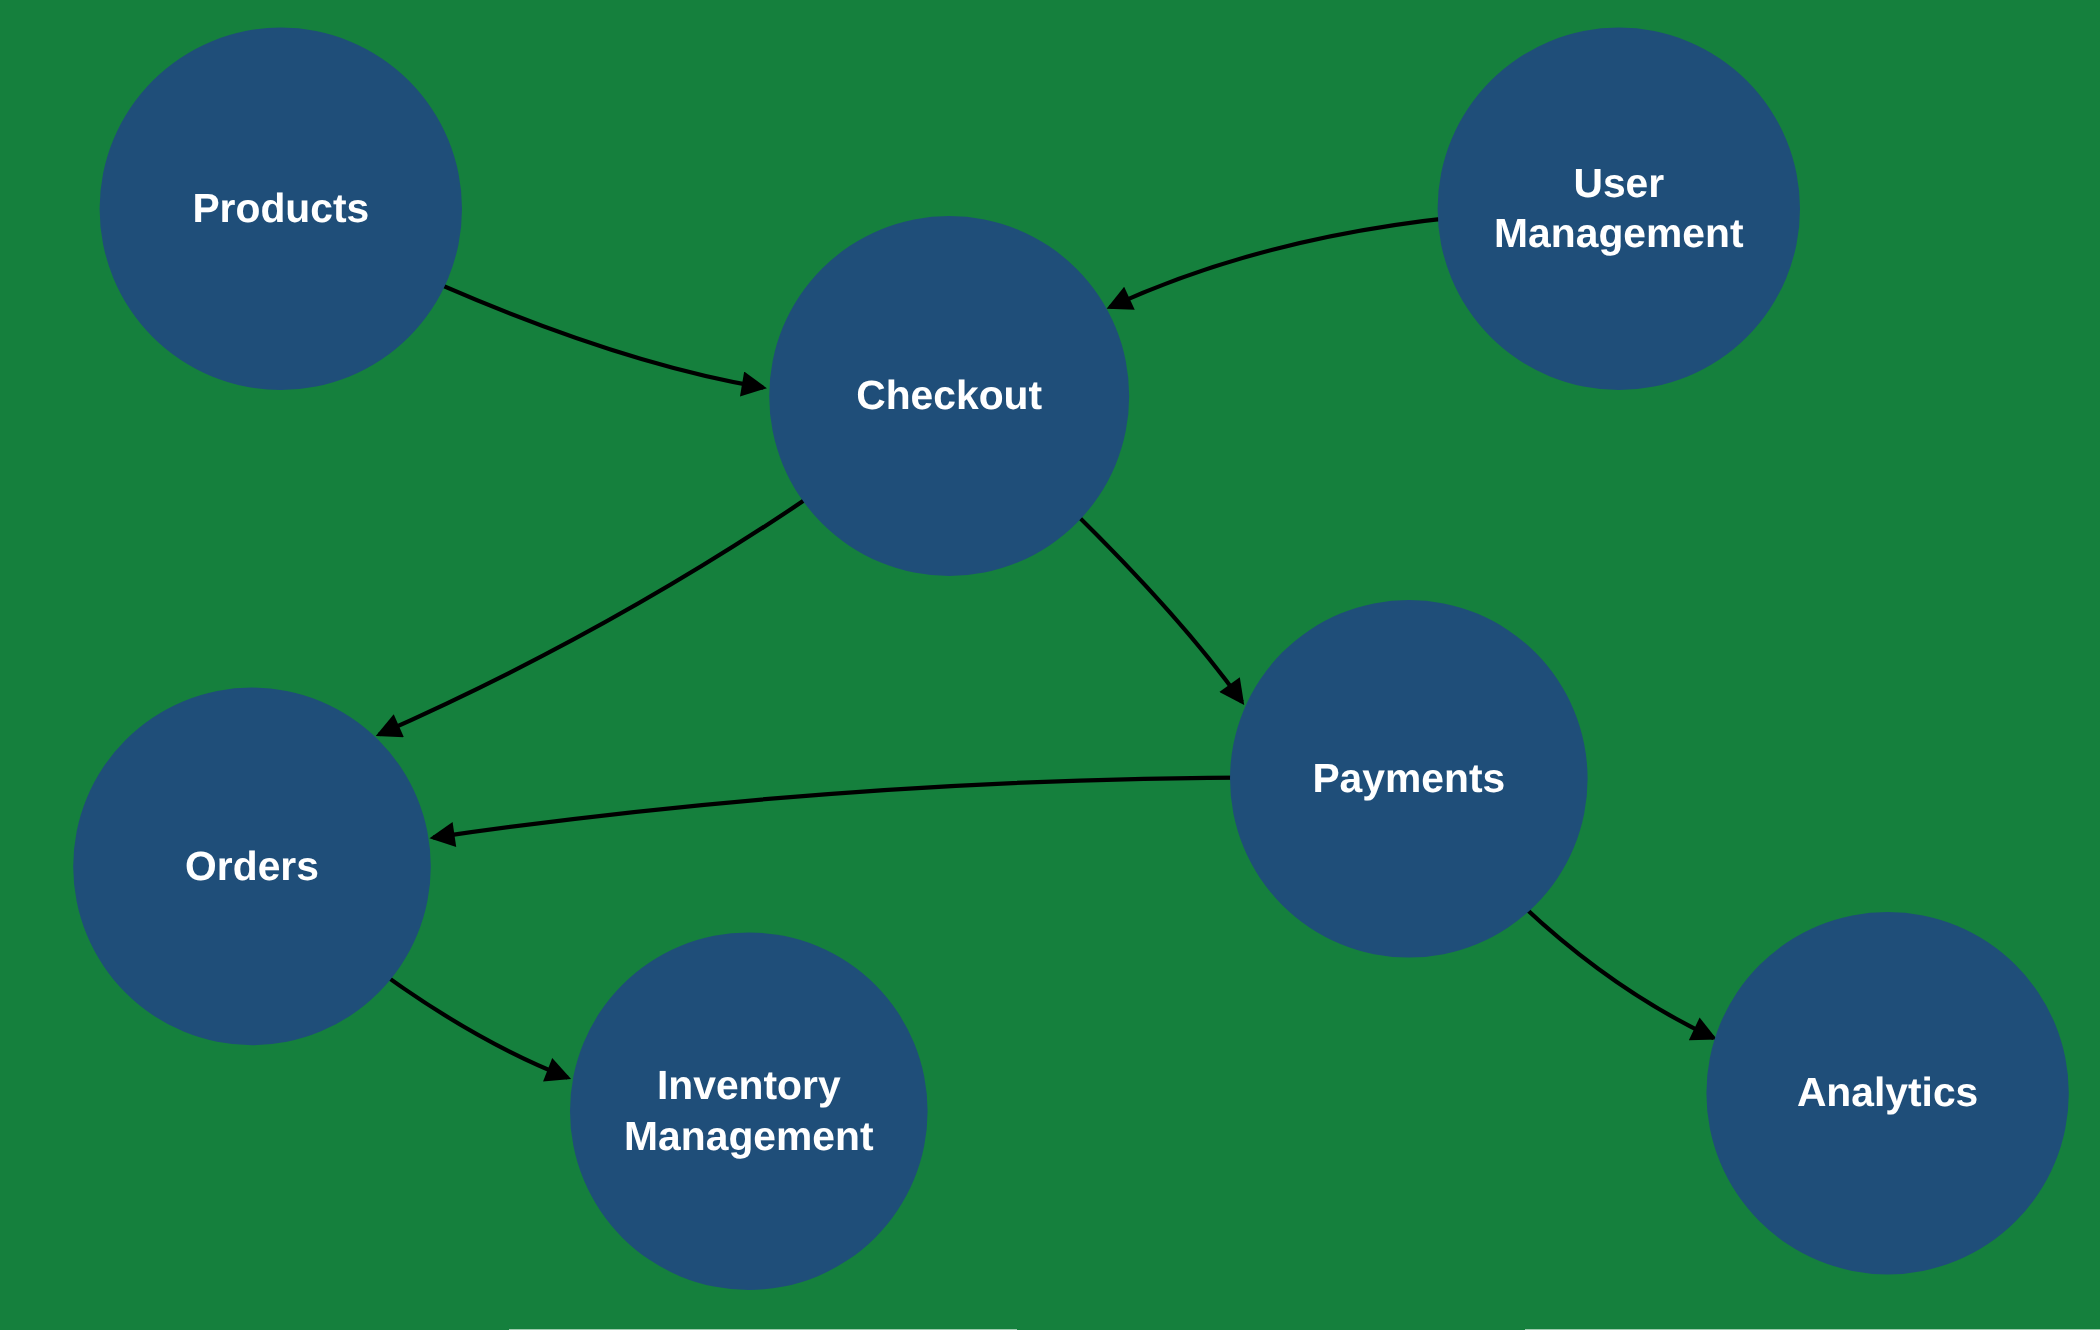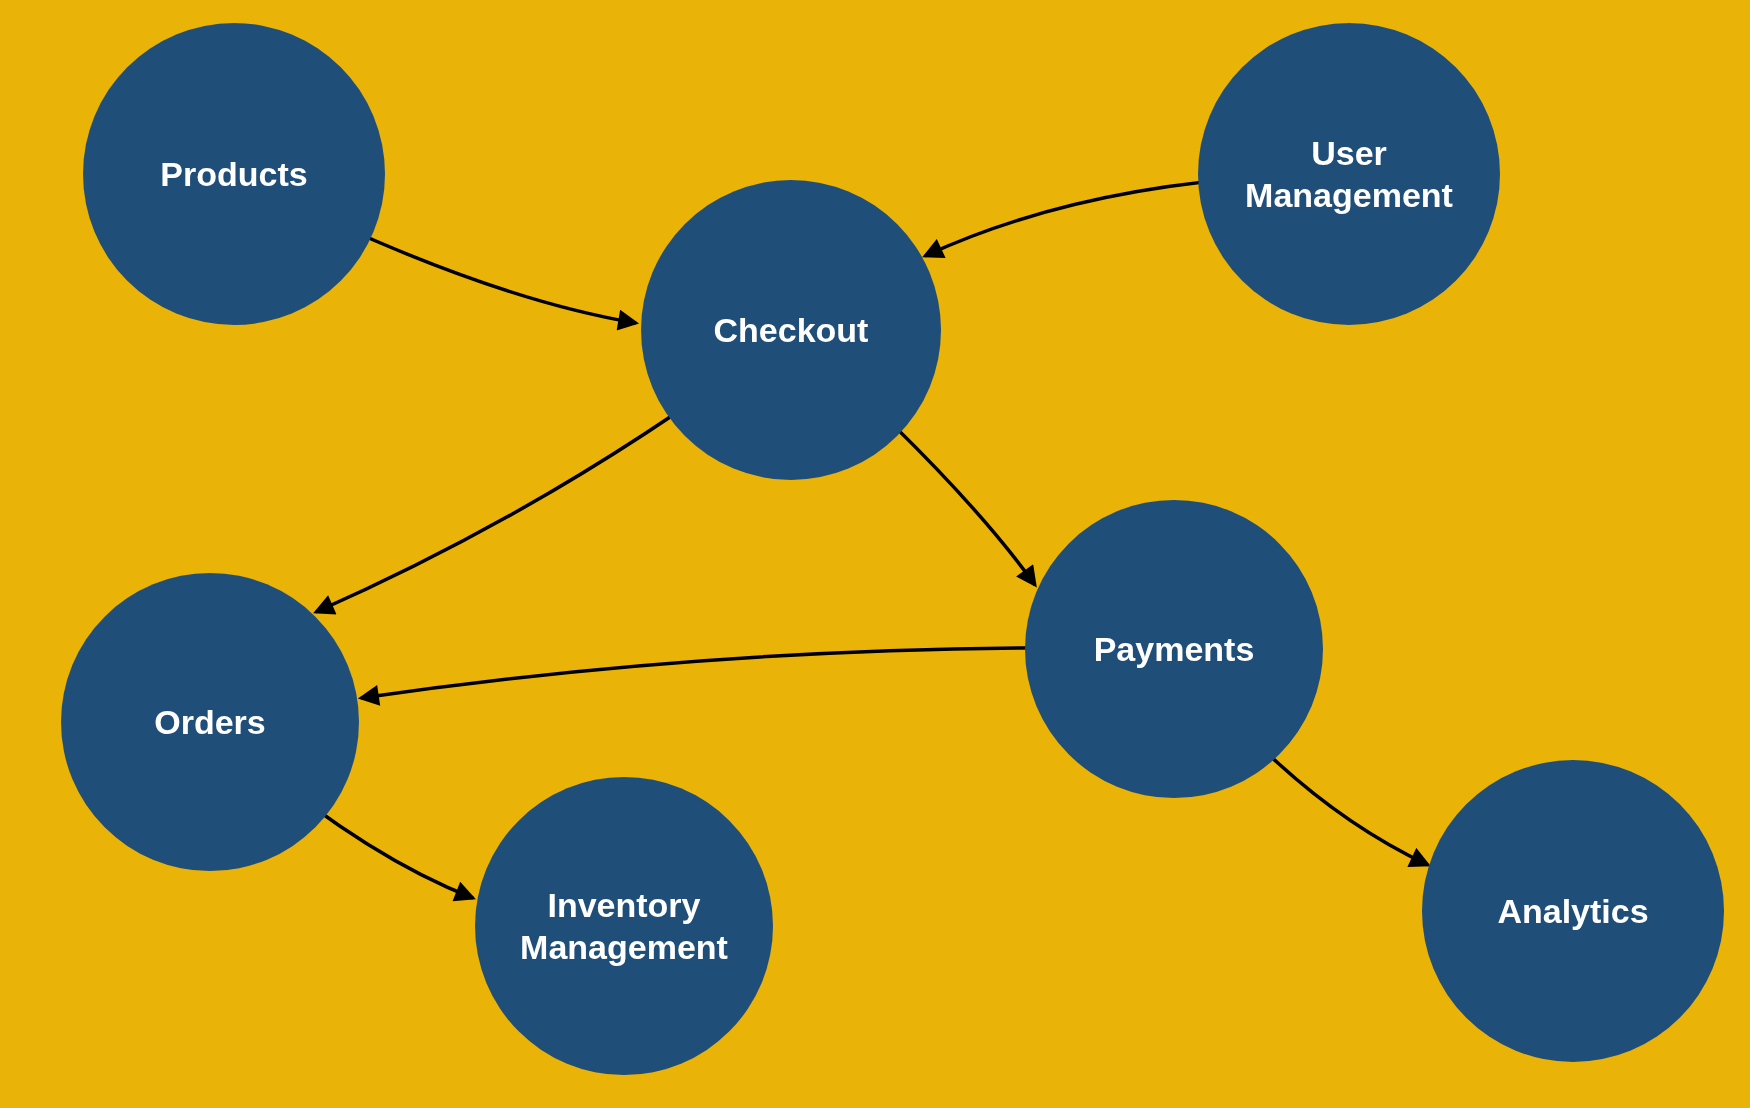--- a/index.html
+++ b/index.html
@@ -8,21 +8,21 @@
     background: #ffffff;
     width: 1750px;
     height: 1108px;
     overflow: hidden;
     font-family: "Liberation Sans", sans-serif;
   }
   #diagram-root {
     position: relative;
     width: 1750px;
     height: 1108px;
-    background: #eab308;
+    background: #15803d;
   }
   svg { display: block; }
   .edge-path {
     fill: none;
     stroke-linecap: butt;
   }
   .node-label {
     font-family: "Liberation Sans", sans-serif;
     font-weight: bold;
     text-anchor: middle;

